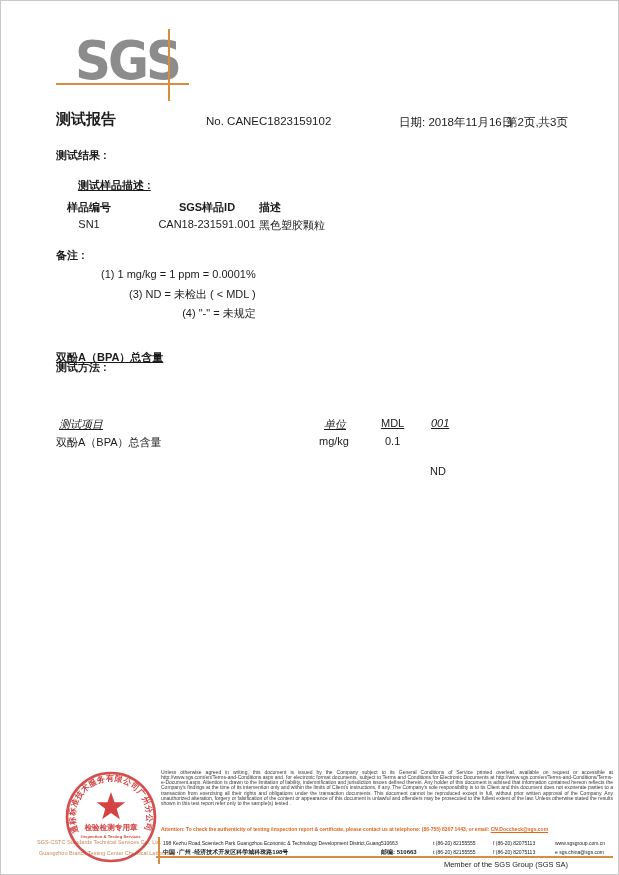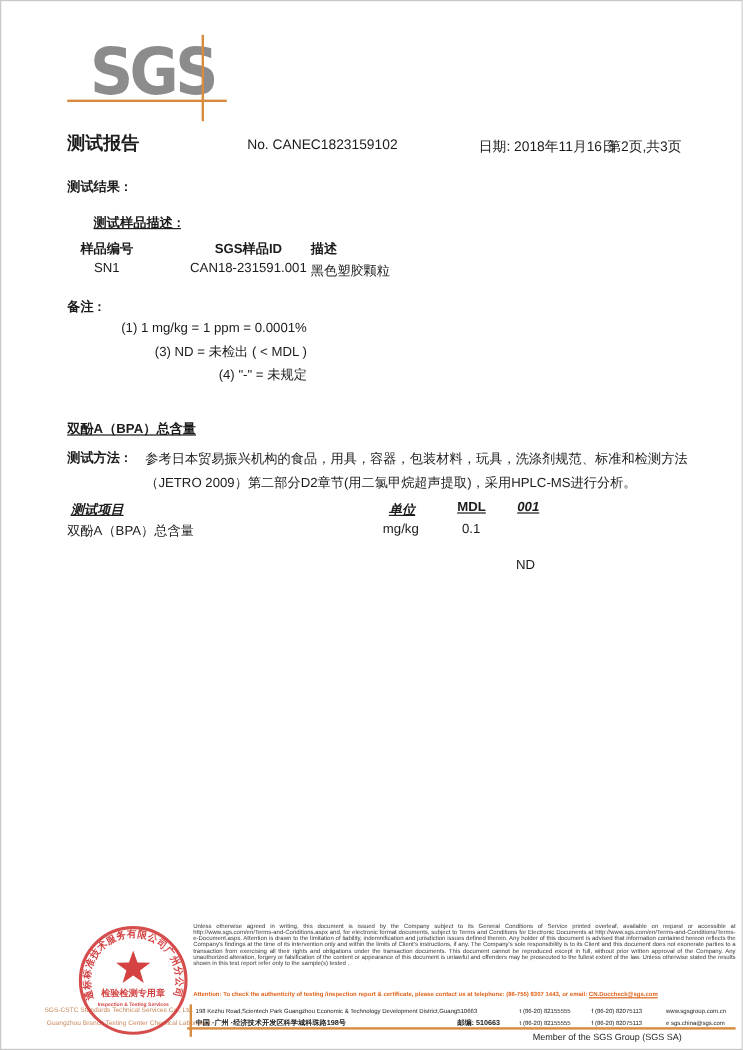--- a/index.html
+++ b/index.html
@@ -30,25 +30,25 @@
   .sd-h  { top:199px; font-size:11px; font-weight:bold; }
   .sd-v  { top:217px; font-size:11px; }
   .sd-c1 { left:53px;  width:70px;  text-align:center; }
   .sd-c2 { left:138px; width:136px; text-align:center; }
   .sd-c3 { left:258px; }
 
   .notes-heading { left:55px; top:247px; font-size:11px; font-weight:bold; }
   .notes { left:100px; top:264px; font-size:11px; line-height:19.5px;text-align:right; }
 
   .bpa-heading { left:55px; top:349px; font-size:11px; font-weight:bold; text-decoration:underline; }
-  .method-label { left:55px; top:373px; font-size:11px; font-weight:bold; }
+  .method-label { left:55px; top:359px; font-size:11px; font-weight:bold; }
   .method-text  { left:120px; top:372px; width:452px; font-size:11px; line-height:20px; text-align:justify; }
 
   
-  .rt-h { top:416px; font-size:11px; font-weight:bold; text-decoration:underline;text-align:right; }
+  .rt-h { top:416px; font-size:11px; font-weight:normal; text-decoration:underline;text-align:right; }
   .rt-v { top:434px; font-size:11px; }
   .it { font-style:italic; }
 
   
   .legal { left:160px; top:769px; width:452px; font-size:5px; line-height:5.15px;
     text-align:justify; color:#3a3a3a; }
   .attention { left:160px; top:826px; width:452px; font-size:5px; line-height:5.6px;
     font-weight:bold; color:#e0661f; }
   .attention .u { text-decoration:underline; }
 
@@ -95,21 +95,20 @@
 
   <div class="abs notes-heading">备注 :</div>
   <div class="abs notes">
     <div>(1) 1 mg/kg = 1 ppm = 0.0001%</div>
     <div>(3) ND = 未检出 ( &lt; MDL )</div>
     <div>(4) "-" = 未规定</div>
   </div>
 
   <div class="abs bpa-heading">双酚A（BPA）总含量</div>
   <div class="abs method-label">测试方法 :</div>
-  <div class="abs method-text">参考日本贸易振兴机构的食品，用具，容器，包装材料，玩具，洗涤剂规范、标准和检测方法（JETRO 2009）第二部分D2章节(用二氯甲烷超声提取)，采用HPLC-MS进行分析。</div>
 
   <div class="abs rt-h it" style="left:58px;">测试项目</div>
   <div class="abs rt-h it" style="left:323px;">单位</div>
   <div class="abs rt-h" style="left:380px;">MDL</div>
   <div class="abs rt-h it" style="left:430px;">001</div>
   <div class="abs rt-v" style="left:55px;">双酚A（BPA）总含量</div>
   <div class="abs rt-v" style="left:318px;">mg/kg</div>
   <div class="abs rt-v" style="left:384px;">0.1</div>
   <div class="abs rt-v" style="left:429px;margin-top:30px;">ND</div>
 

